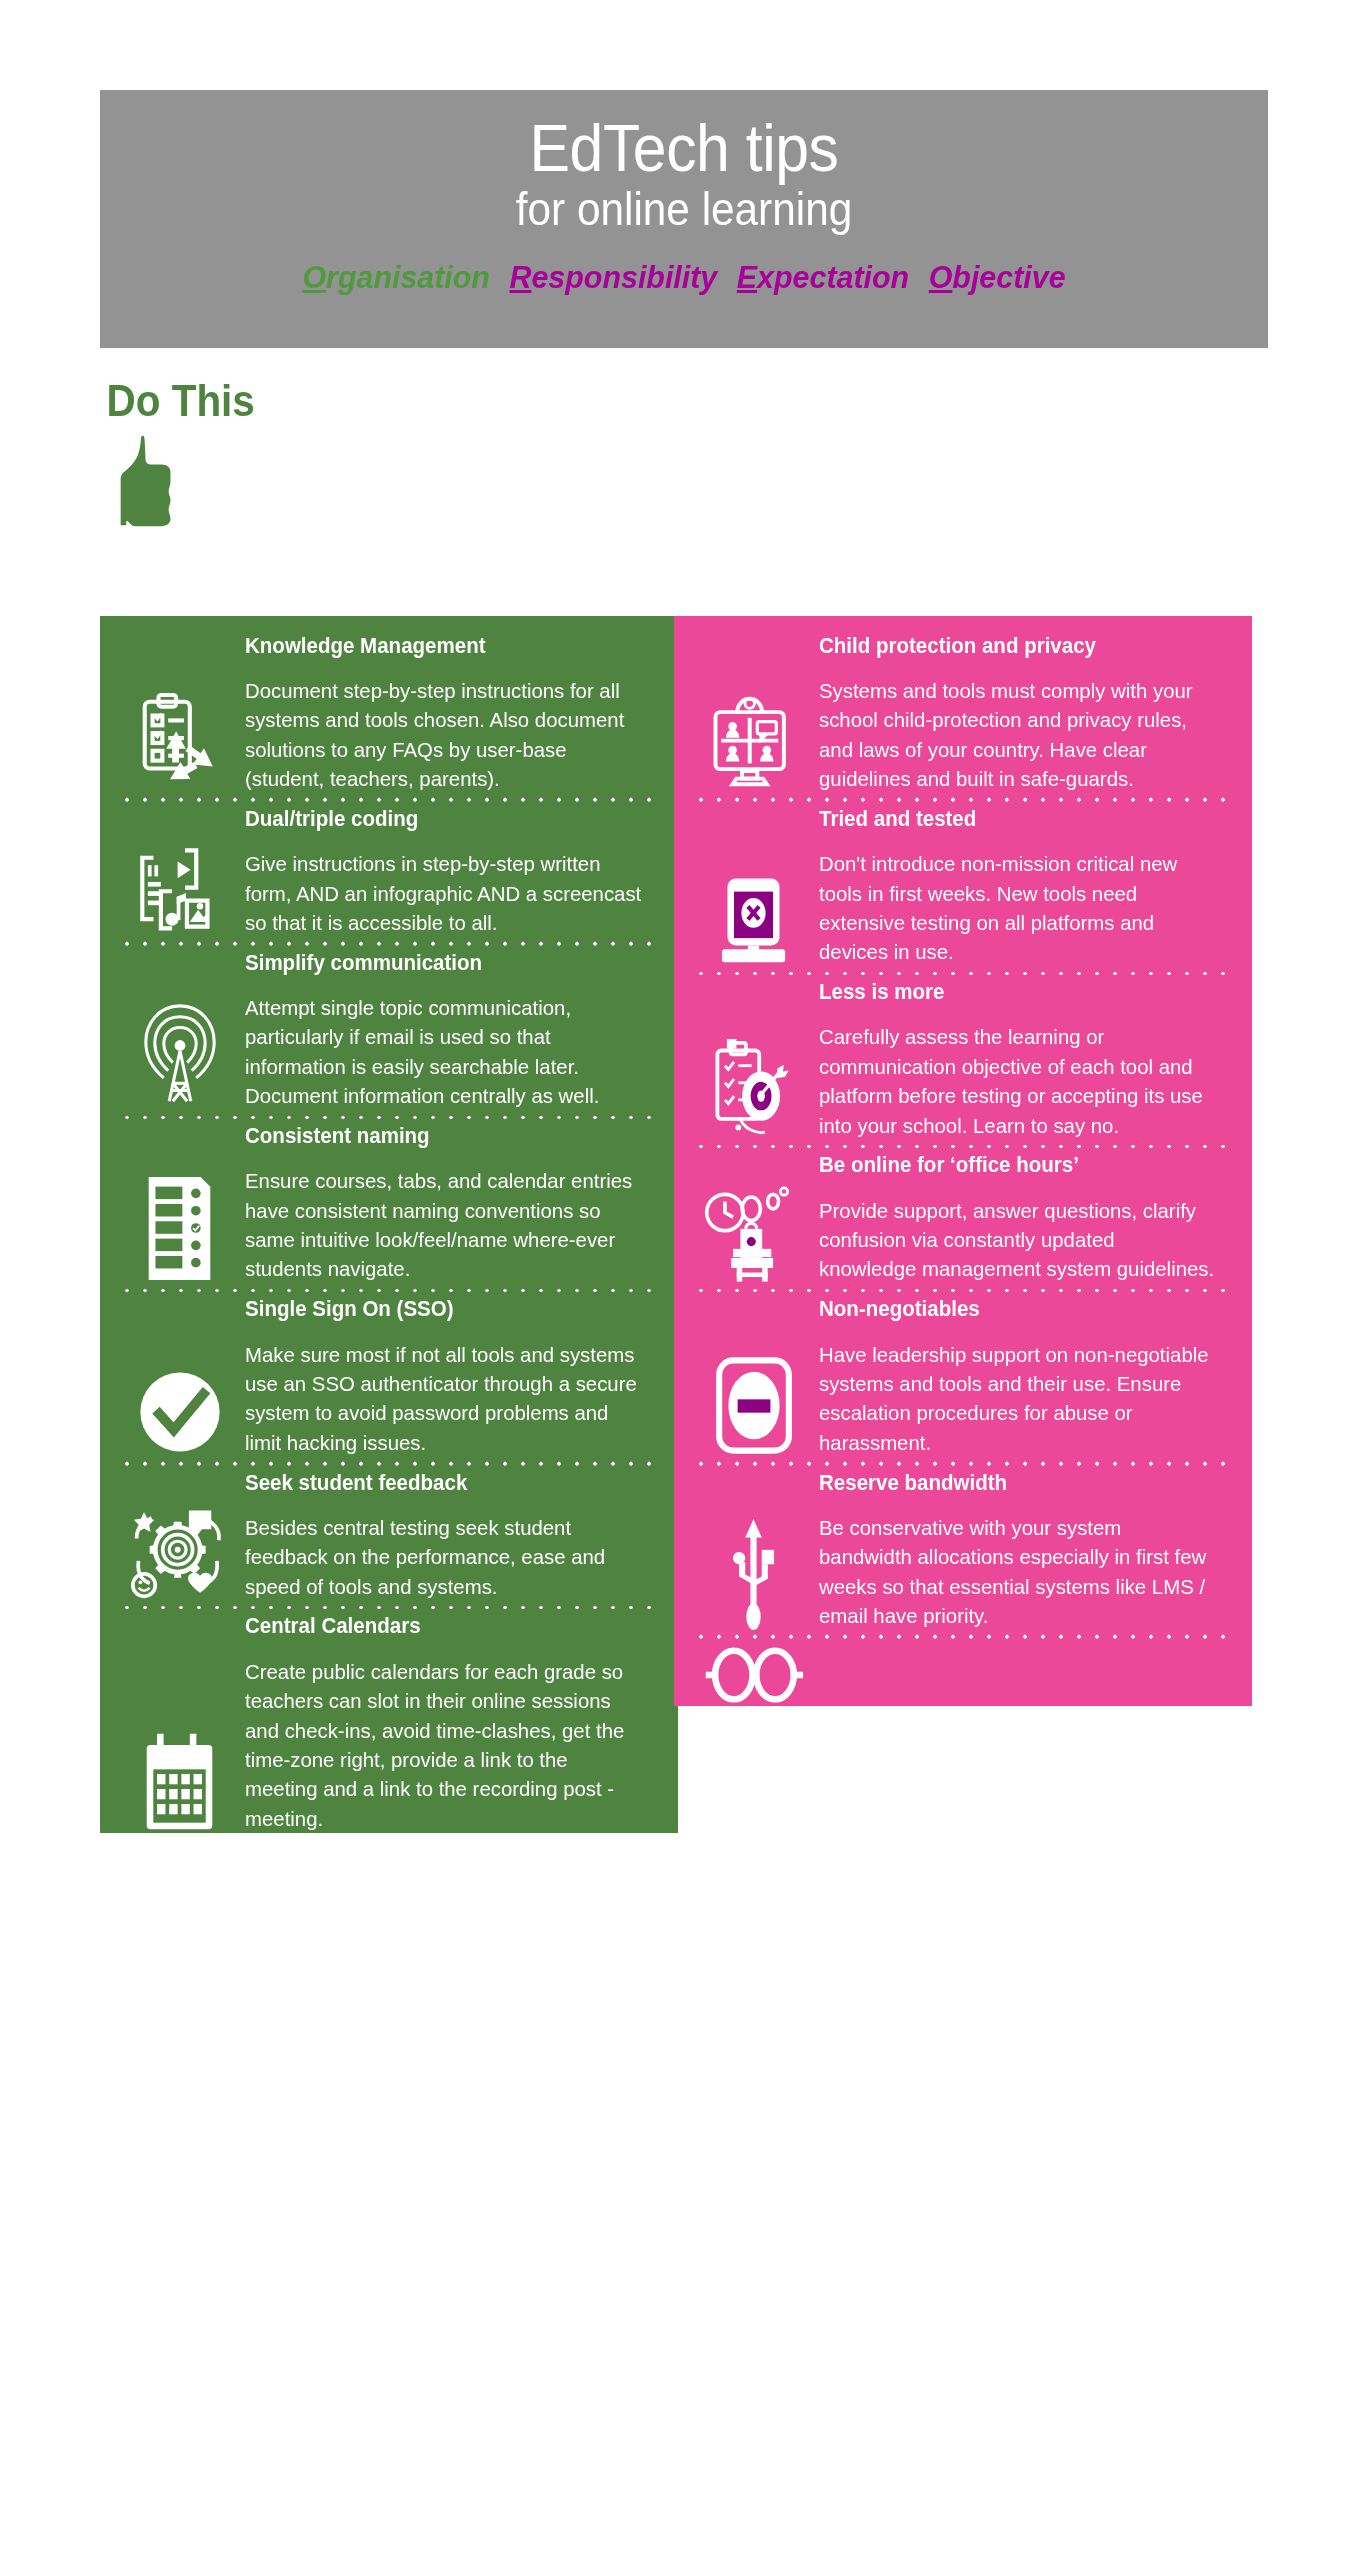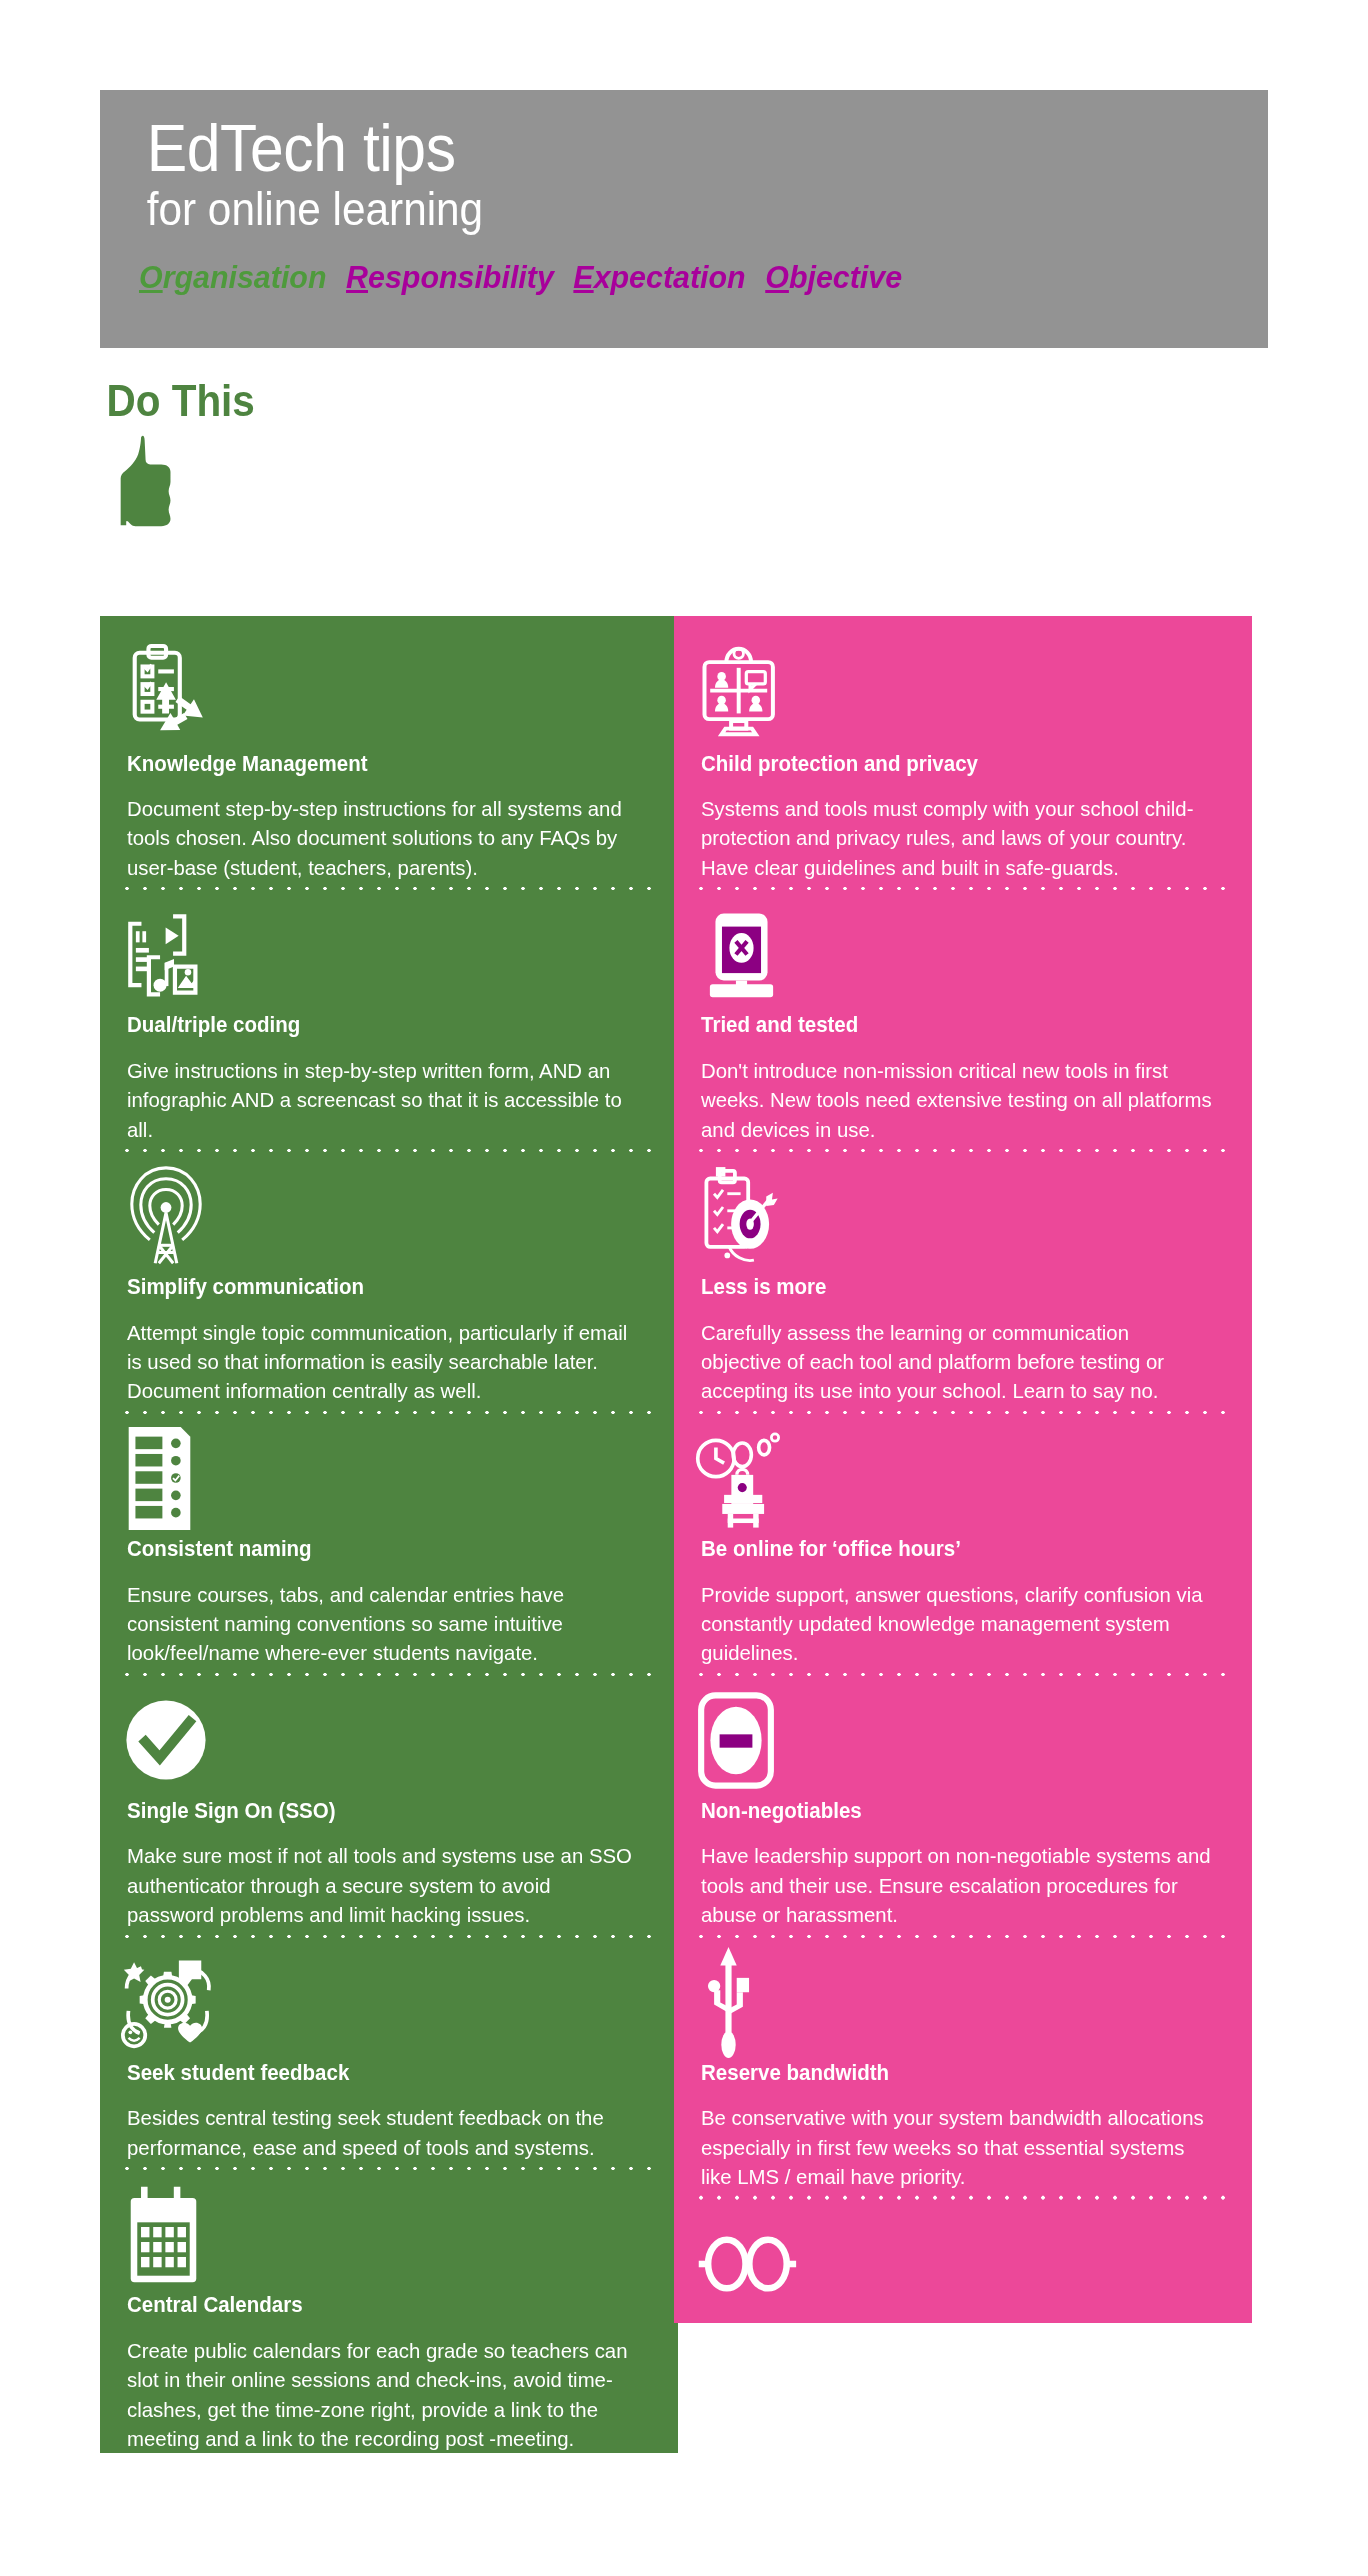--- a/index.html
+++ b/index.html
@@ -17,20 +17,21 @@
 
   
   .header-bar {
     position: absolute;
     left: 100px;
     top: 90px;
     width: 1168px;
     height: 258px;
     background: #939393;
     box-sizing: border-box;
+    text-align: center;
   }
   .title-main {
     font-size: 66px;
     line-height: 1.0;
     color: #ffffff;
     font-weight: 400;
     letter-spacing: -0.5px;
     padding-top: 25px;
     font-family: "Liberation Sans Narrow", "Liberation Sans", sans-serif;
     transform: scaleX(0.92);
@@ -93,22 +94,21 @@
   .col.green  { left: 100px;  background: #4E8440; }
   .col.purple { left: 674px; background: #ec4899; }
 
   .card {
     position: relative;
     box-sizing: border-box;
     padding: 0 20.6px 0 20.6px;
   }
   .card-inner {
     display: flex;
-    align-items: flex-start;
-    flex-direction: column;
+    align-items: flex-end;
   }
   .card-icon {
     flex: 0 0 118px;
     display: flex;
     align-items: center;
     justify-content: center;
     min-height: 52px;
   }
   .card-icon svg { display: block; }
   .card-body {

